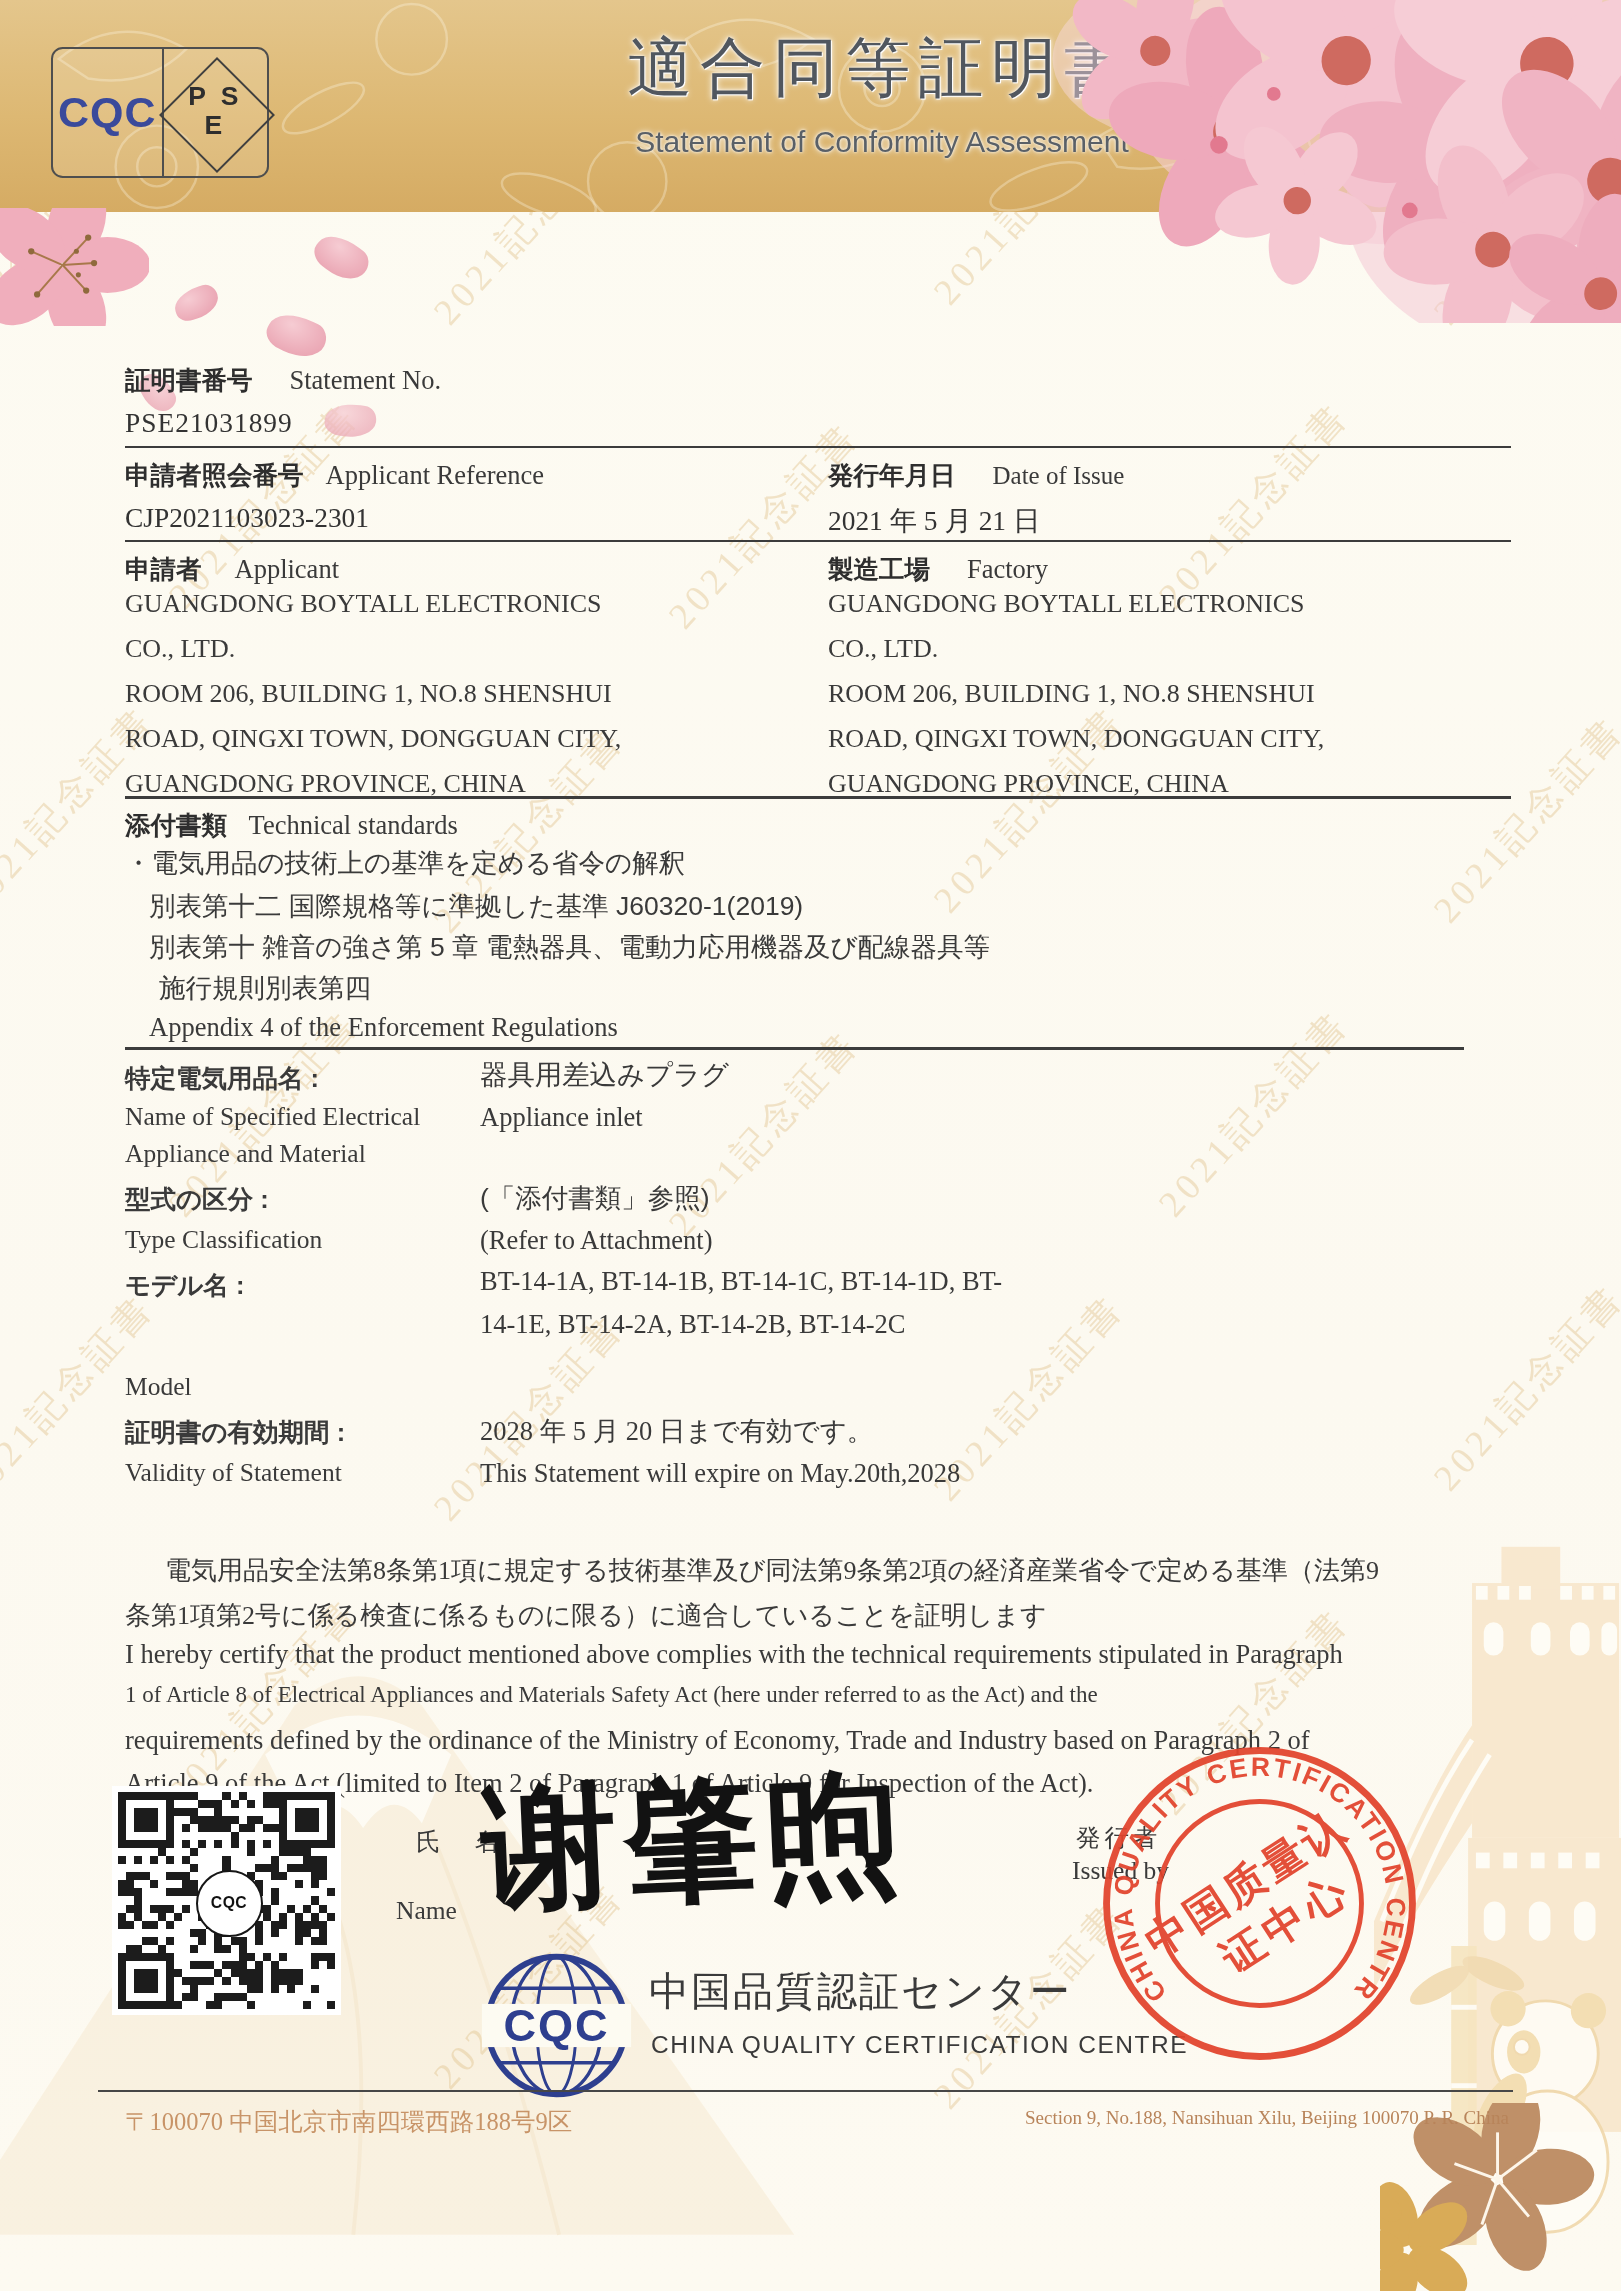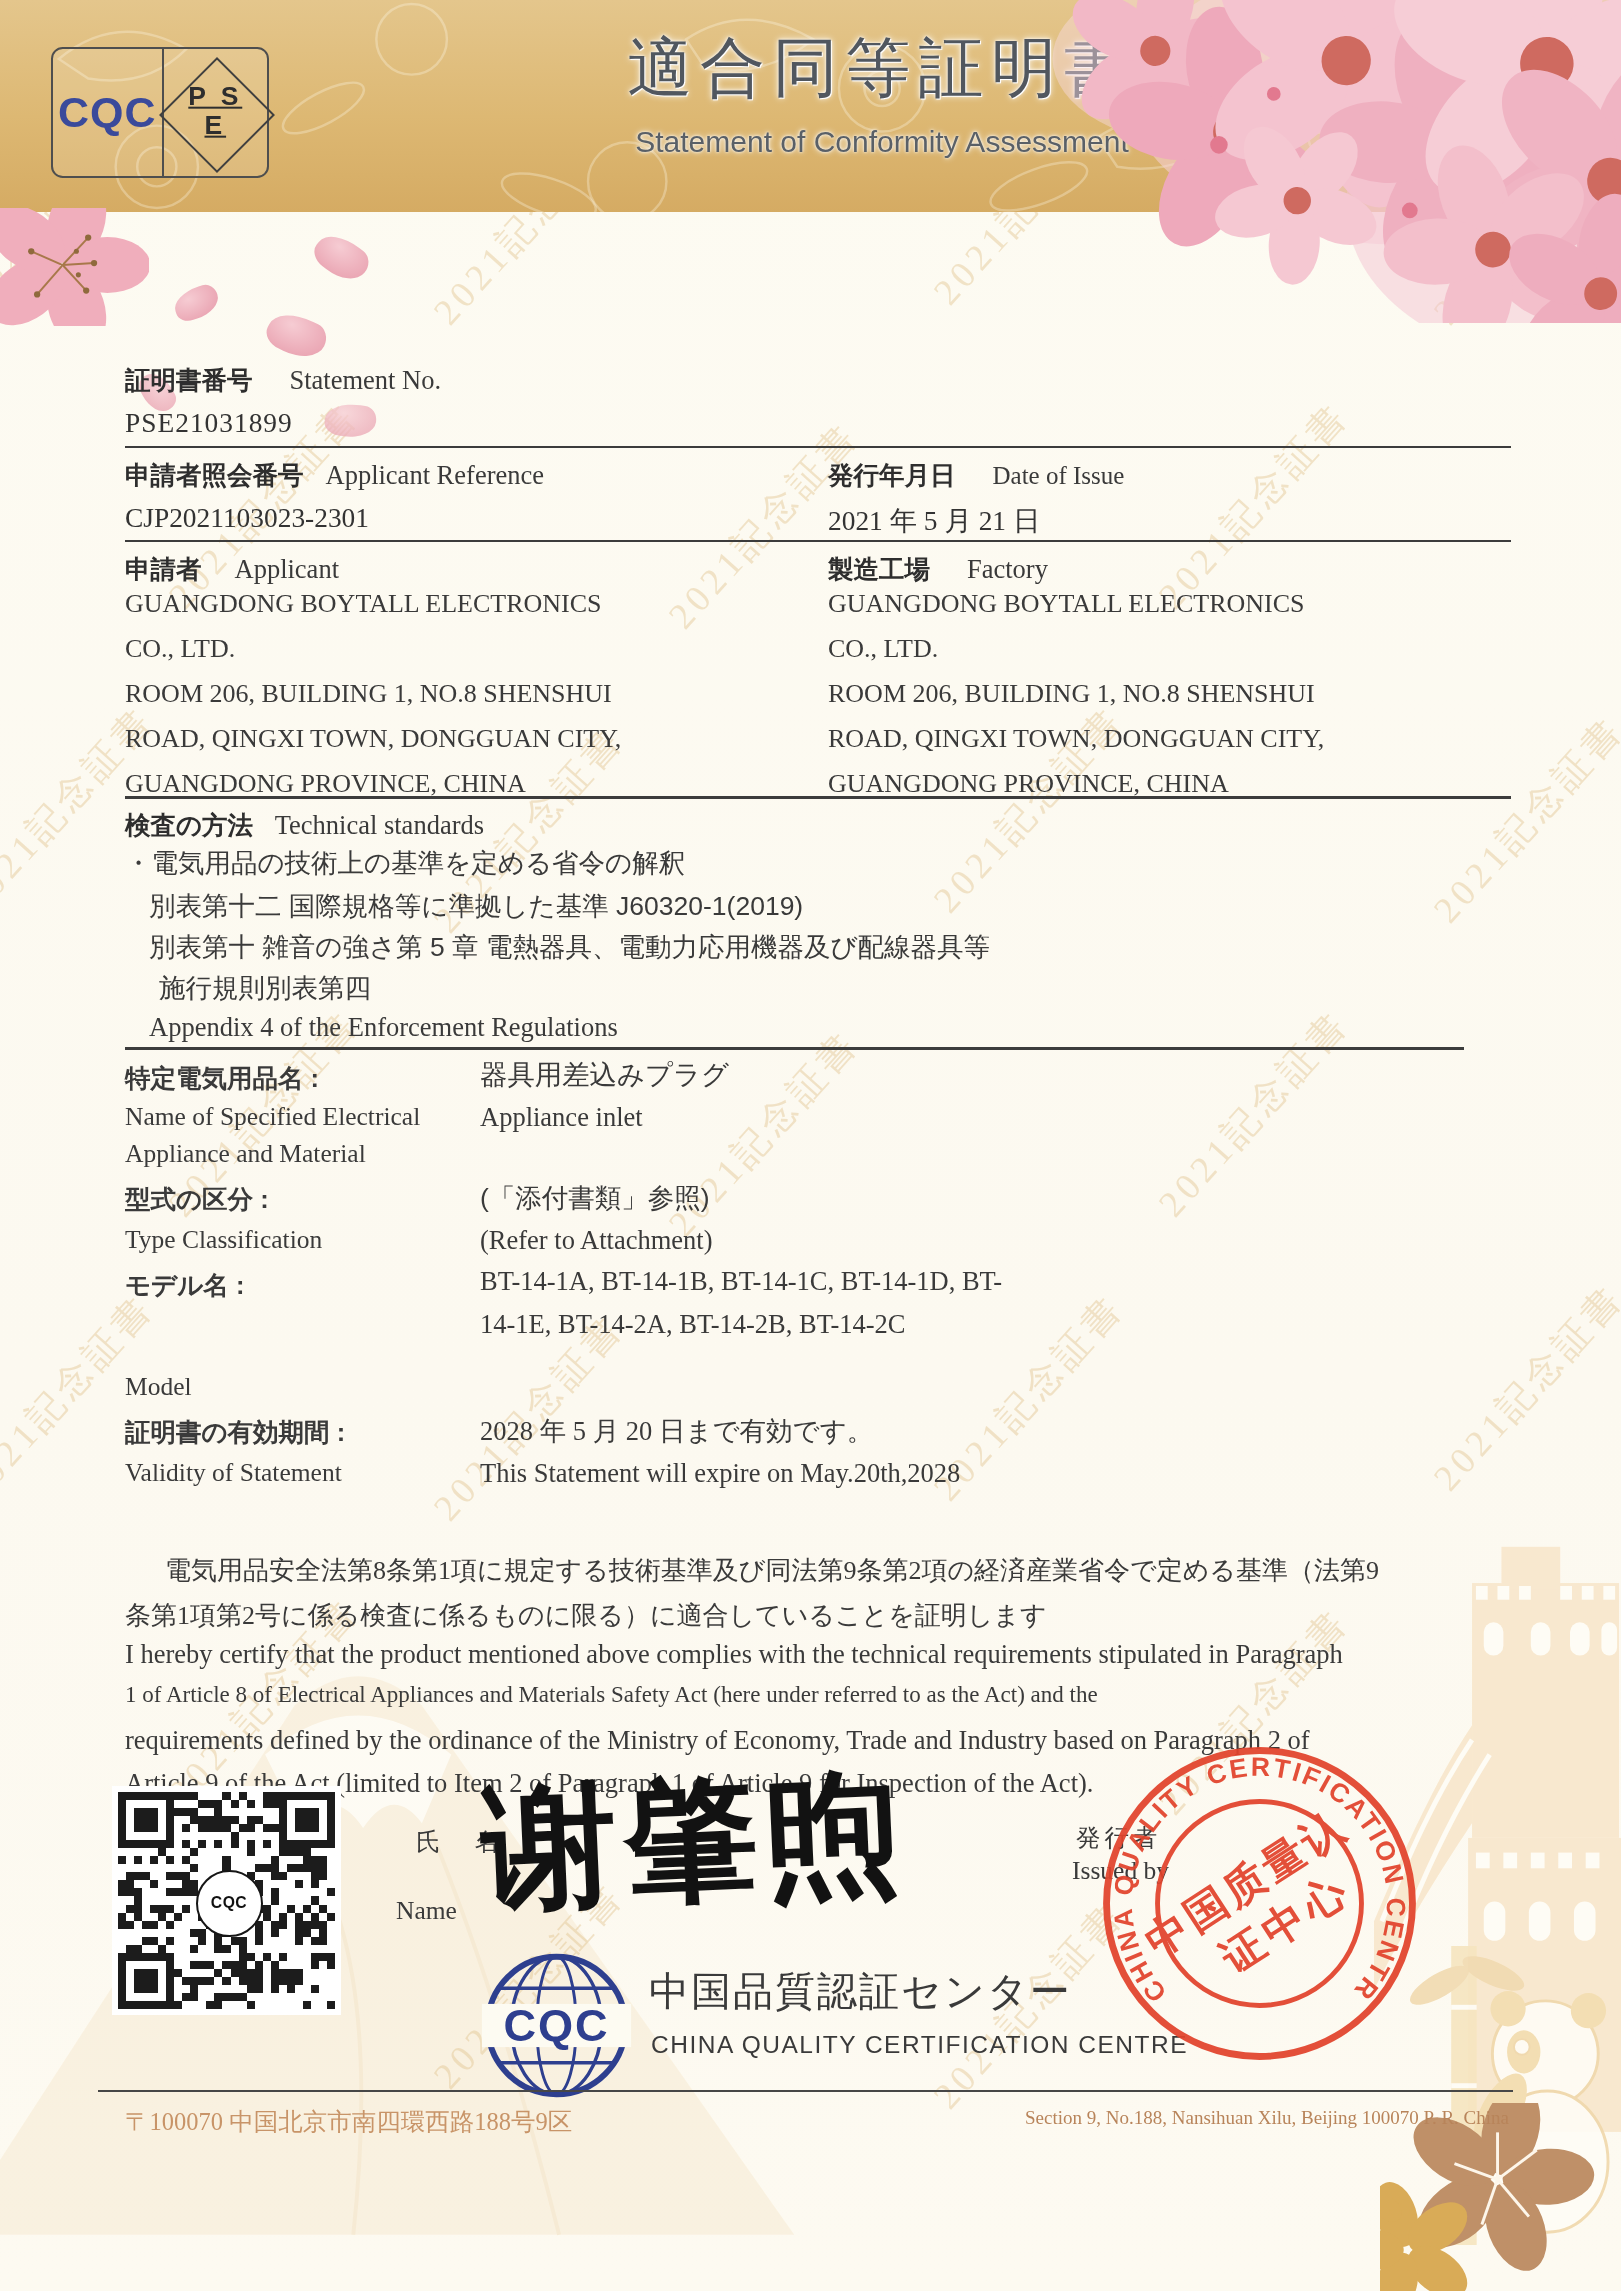--- a/index.html
+++ b/index.html
@@ -6,21 +6,21 @@
   #page{position:relative;width:1621px;height:2292px;background:linear-gradient(180deg,#fdfbf2 0%,#fcf9f0 60%,#fdfaf1 100%);overflow:hidden;font-family:"Liberation Serif",serif;color:#3a3a3a;}
   .abs{position:absolute;white-space:nowrap;}.z2{z-index:2}
 
   
   .banner{position:absolute;left:0;top:0;width:1621px;height:212px;background:linear-gradient(180deg,#e4c68c 0%,#ddb873 55%,#d5ab63 100%);z-index:2;}
   .banner svg.pattern{position:absolute;left:0;top:0;}
   .logo-box{position:absolute;left:51px;top:47px;width:214px;height:127px;border:2.9px solid #4e4e4e;border-radius:11.8px;background:rgba(253,248,238,0.15);display:flex;z-index:3;}
   .logo-cqc{flex:1.05;display:flex;align-items:center;justify-content:center;font-family:"Liberation Sans",sans-serif;font-weight:700;font-size:43px;letter-spacing:1px;color:#3a4a9b;border-right:2.5px solid #4e4e4e;}
   .pse-cell{flex:1;position:relative;}
   .pse-diamond{position:absolute;left:50%;top:50%;width:78px;height:78px;margin:-39px 0 0 -39px;border:2.9px solid #3f3f3f;transform:rotate(45deg);}
-  .pse-letters{position:absolute;left:0;top:50%;width:100%;transform:translateY(-54%);text-align:center;font-family:"Liberation Sans",sans-serif;font-weight:700;font-size:26.5px;line-height:29px;color:#2e2e2e;letter-spacing:3.9px;text-decoration:underline;}
+  .pse-letters{position:absolute;left:0;top:50%;width:100%;transform:translateY(-54%);text-align:center;font-family:"Liberation Sans",sans-serif;font-weight:700;font-size:26.5px;line-height:29px;color:#2e2e2e;letter-spacing:3.9px;}
   .title-jp{position:absolute;left:490px;top:23.5px;width:784px;text-align:center;font-size:65px;letter-spacing:7.8px;color:#51575f;font-weight:400;text-shadow:0 0 2.9px #fff,0 0 7.8px #fff,1px 1px 0 #fff;z-index:3;}
   .title-en{position:absolute;left:490px;top:125px;width:784px;text-align:center;font-family:"Liberation Sans",sans-serif;font-size:30px;color:#5a6067;text-shadow:0 0 2.9px #fff,0 0 6.9px #fff;z-index:3;}
   .blossoms{position:absolute;right:0;top:0;z-index:4;pointer-events:none;}
 
   
   .petal{position:absolute;background:radial-gradient(ellipse at 35% 30%,#f6ccd3,#eba9b6 70%,#e59cab);border-radius:72% 28% 65% 35%/60% 48% 62% 40%;z-index:1;}
 
   
   .wm{position:absolute;font-size:37px;letter-spacing:4.9px;color:rgba(224,193,138,0.42);transform:rotate(-48deg);transform-origin:left center;white-space:nowrap;z-index:1;font-family:"Liberation Serif",serif;}
 
@@ -279,21 +279,21 @@
   <div class="abs z2 en" style="left:125px;top:724px;font-size:26px;">ROAD, QINGXI TOWN, DONGGUAN CITY,</div>
   <div class="abs z2 en" style="left:125px;top:769px;font-size:26px;">GUANGDONG PROVINCE, CHINA</div>
   <div class="abs z2 en" style="left:828px;top:589px;font-size:26px;">GUANGDONG BOYTALL ELECTRONICS</div>
   <div class="abs z2 en" style="left:828px;top:634px;font-size:26px;">CO., LTD.</div>
   <div class="abs z2 en" style="left:828px;top:679px;font-size:26px;">ROOM 206, BUILDING 1, NO.8 SHENSHUI</div>
   <div class="abs z2 en" style="left:828px;top:724px;font-size:26px;">ROAD, QINGXI TOWN, DONGGUAN CITY,</div>
   <div class="abs z2 en" style="left:828px;top:769px;font-size:26px;">GUANGDONG PROVINCE, CHINA</div>
   <div class="hr" style="left:125px;top:796px;width:1386px;height:2.9px;"></div>
 
   <div class="abs z2" style="left:125px;top:808px;">
-    <span class="jpb lbl">検査の方法</span>
+    <span class="jpb lbl">添付書類</span>
     <span class="en" style="font-size:26.5px;margin-left:17.6px;">Technical standards</span>
   </div>
   <div class="abs z2 jp" style="left:125px;top:845px;font-size:26.5px;">・電気用品の技術上の基準を定める省令の解釈</div>
   <div class="abs z2 jp" style="left:149px;top:888px;font-size:26.5px;">別表第十二 国際規格等に準拠した基準 J60320-1(2019)</div>
   <div class="abs z2 jp" style="left:149px;top:929px;font-size:26.5px;">別表第十 雑音の強さ第 5 章 電熱器具、電動力応用機器及び配線器具等</div>
   <div class="abs z2 jp" style="left:159px;top:970px;font-size:26.5px;">施行規則別表第四</div>
   <div class="abs z2 en" style="left:149px;top:1012px;font-size:26.5px;">Appendix 4 of the Enforcement Regulations</div>
   <div class="hr" style="left:125px;top:1047px;width:1339px;height:2.9px;"></div>
 
   <div class="abs z2 jpb" style="left:125px;top:1061px;font-size:25.5px;">特定電気用品名 :</div>

